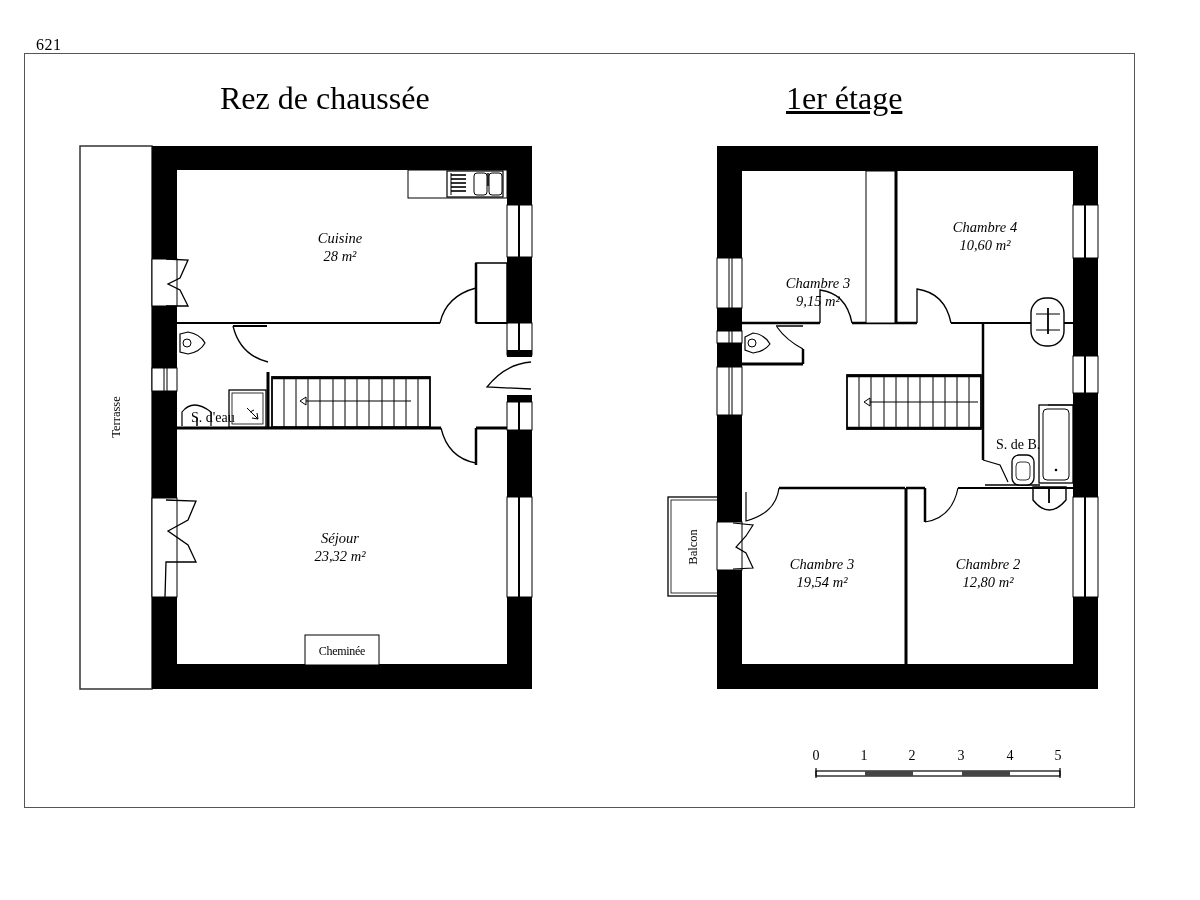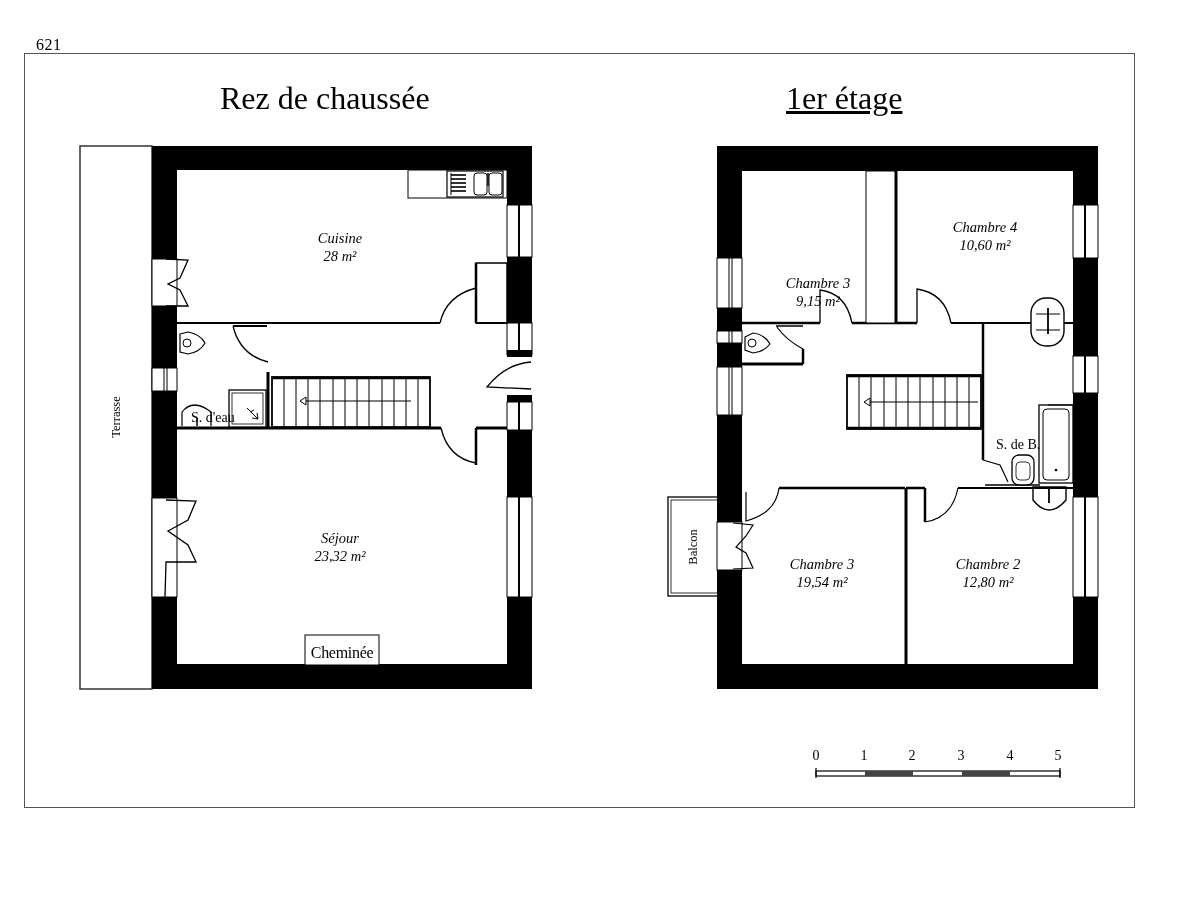--- a/index.html
+++ b/index.html
@@ -62,21 +62,21 @@
     }
     .vertical-label {
       position: absolute;
       font-size: 12.5px;
       white-space: nowrap;
       transform-origin: center center;
       transform: translate(-50%, -50%) rotate(-90deg);
     }
     .chem-label {
       position: absolute;
-      font-size: 16px;
+      font-size: 12px;
       white-space: nowrap;
       transform: translateX(-50%);
       letter-spacing: -0.3px;
     }
     .scale-tick {
       position: absolute;
       font-size: 14px;
       transform: translateX(-50%);
     }
   </style>

